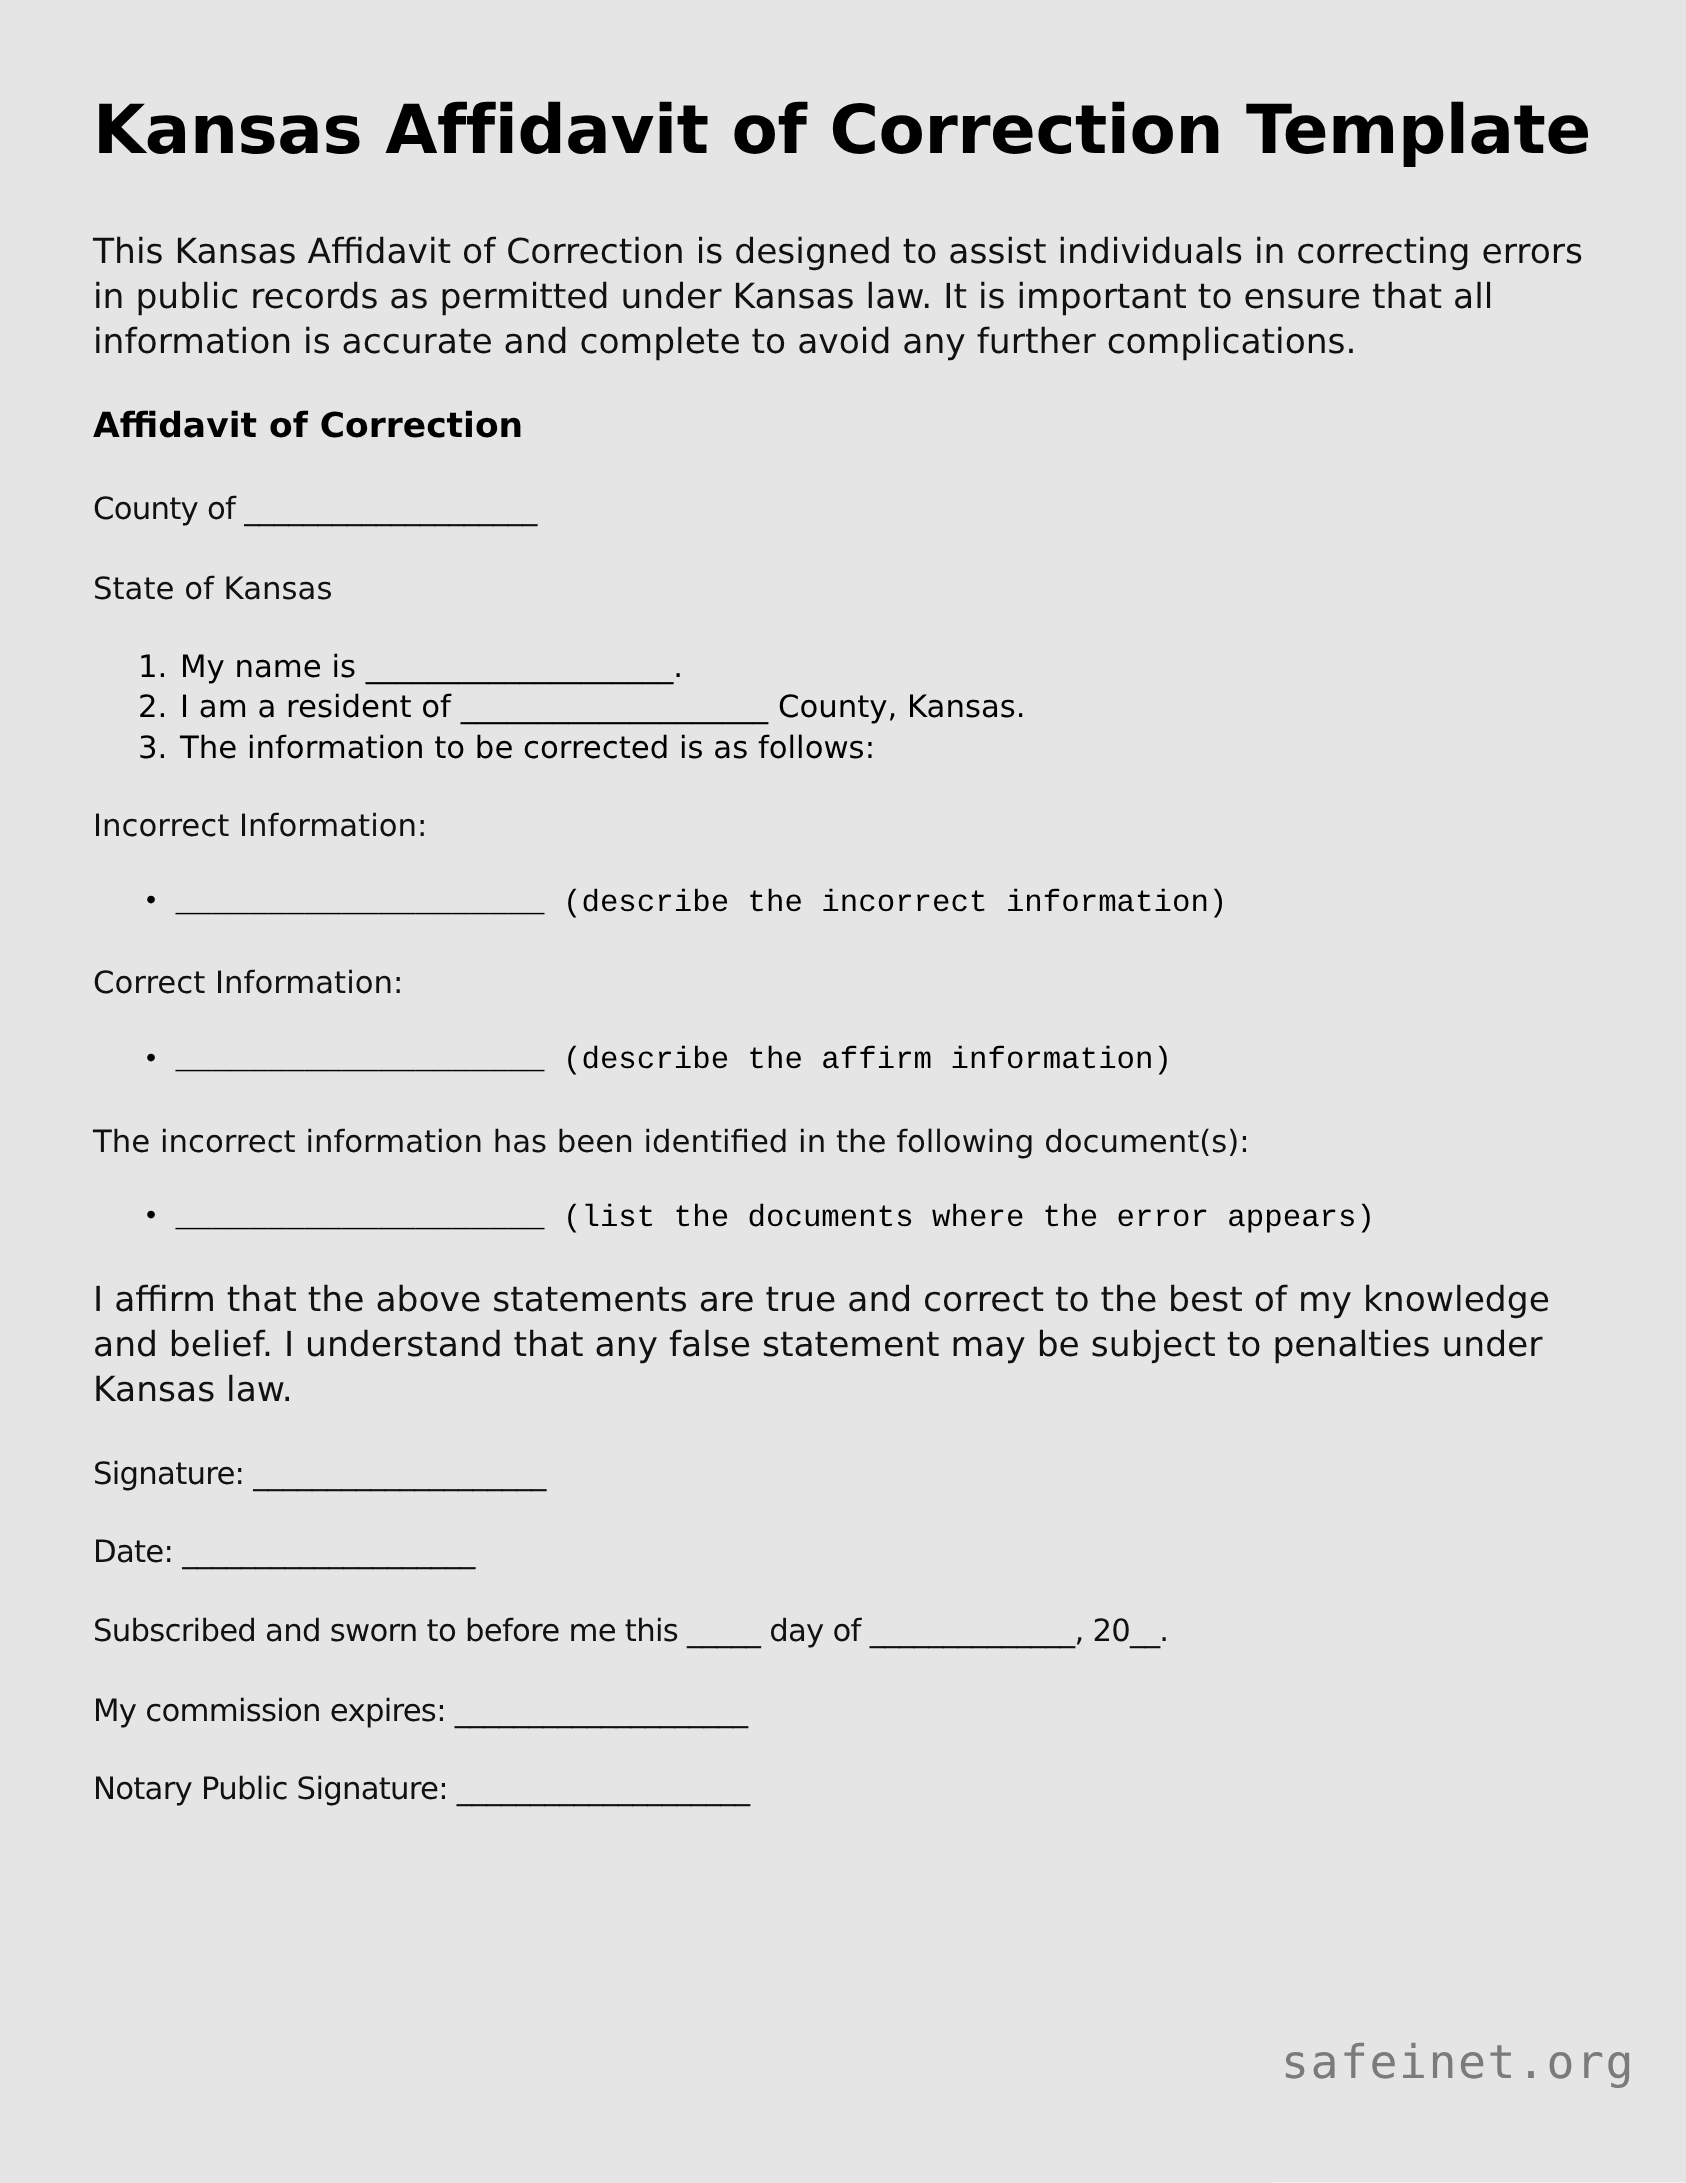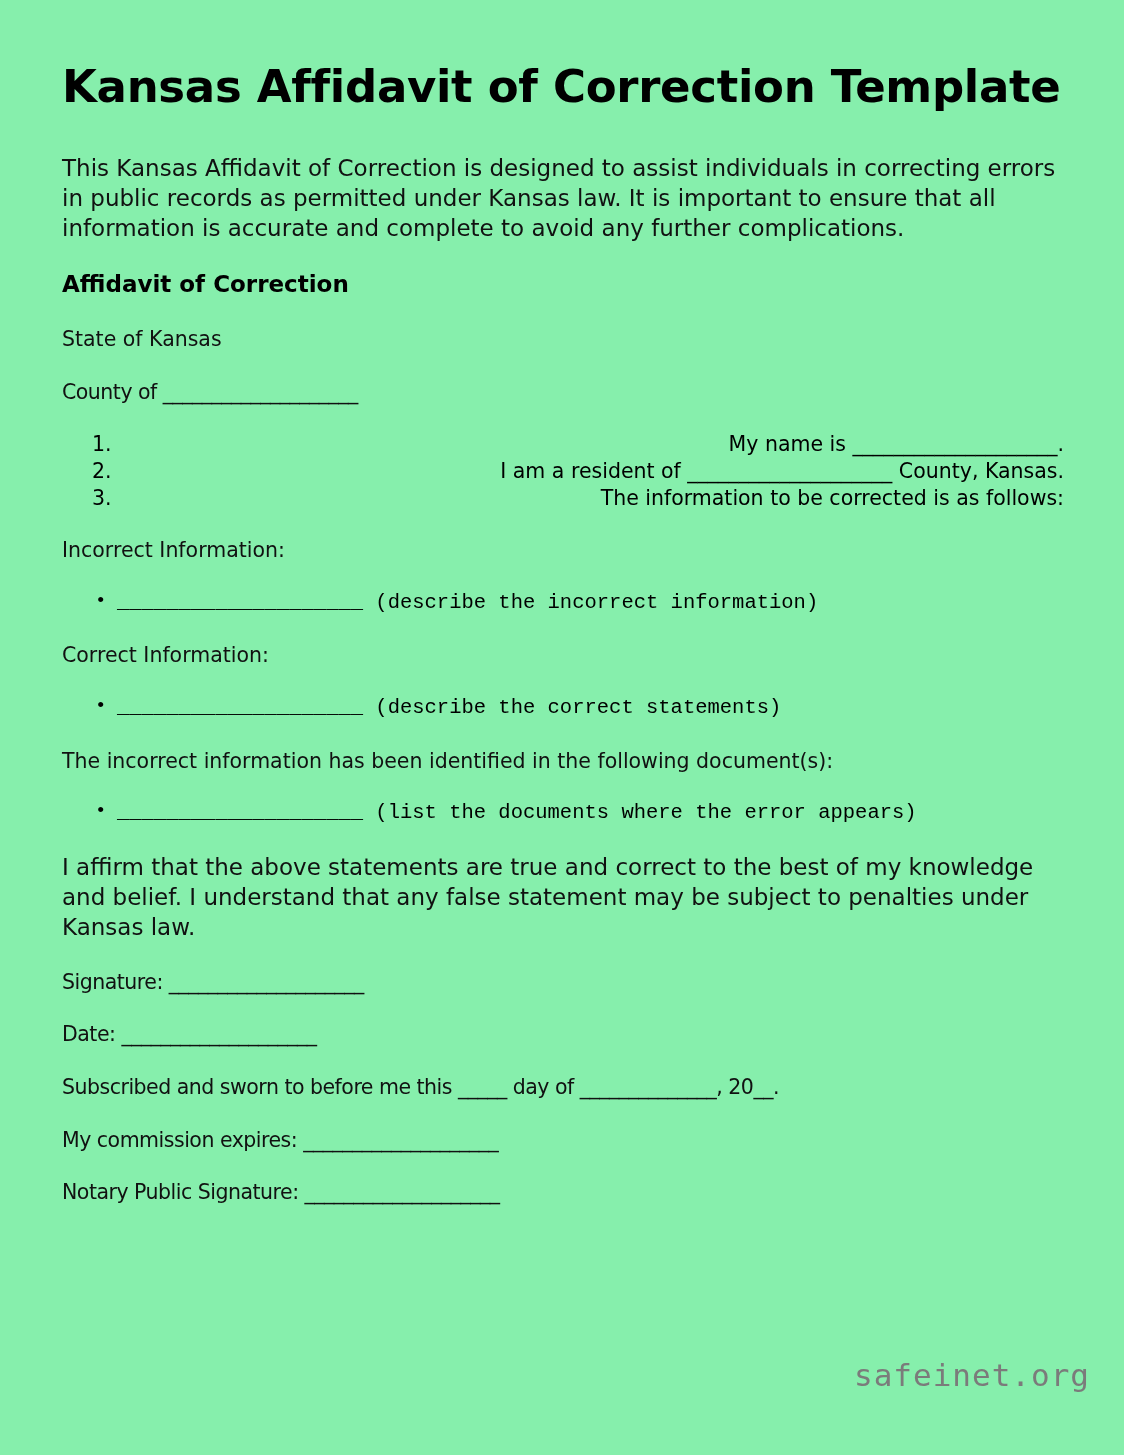--- a/index.html
+++ b/index.html
@@ -14,21 +14,21 @@
     font-family: "DejaVu Sans", "Liberation Sans", sans-serif;
     color: #000000;
     overflow: hidden;
   }
 
   .page {
     position: absolute;
     left: 0; top: 0;
     width: 1124px;
     height: 1455px;
-    background: #86efac;
+    background: #e5e5e5;
   }
 
   .content {
     position: absolute;
     left: 62px;
     top: 62px;
     width: 1002px;
   }
 
   .doc-title {
@@ -70,21 +70,20 @@
     counter-reset: numitem;
   }
   ol.num-list > li {
     font-size: 20.5px;
     line-height: 1.30;
     margin: 0;
     padding: 0 0 0 28px;
     position: relative;
     counter-increment: numitem;
     white-space: nowrap;
-    text-align: right;
   }
   ol.num-list > li::before {
     content: counter(numitem) ".";
     position: absolute;
     left: 0;
     top: 0;
   }
 
   ul.bul-list {
     margin: 0 0 26px 0;
@@ -128,41 +127,41 @@
 
 <div class="page">
   <div class="content">
 
     <h1 class="doc-title">Kansas Affidavit of Correction Template</h1>
 
     <p class="para">This Kansas Affidavit of Correction is designed to assist individuals in correcting errors in public records as permitted under Kansas law. It is important to ensure that all information is accurate and complete to avoid any further complications.</p>
 
     <p class="section-heading">Affidavit of Correction</p>
 
+    <p class="short-line blank">County of ____________________</p>
+
     <p class="short-line">State of Kansas</p>
-
-    <p class="short-line blank">County of ____________________</p>
 
 
     <ol class="num-list">
       <li>My name is ____________________.</li>
       <li>I am a resident of ____________________ County, Kansas.</li>
       <li>The information to be corrected is as follows:</li>
     </ol>
 
     <p class="short-line">Incorrect Information:</p>
 
     <ul class="bul-list">
       <li>____________________ (describe the incorrect information)</li>
     </ul>
 
     <p class="short-line">Correct Information:</p>
 
     <ul class="bul-list">
-      <li>____________________ (describe the correct statements)</li>
+      <li>____________________ (describe the affirm information)</li>
     </ul>
 
     <p class="short-line">The incorrect information has been identified in the following document(s):</p>
 
     <ul class="bul-list">
       <li>____________________ (list the documents where the error appears)</li>
     </ul>
 
     <p class="para">I affirm that the above statements are true and correct to the best of my knowledge and belief. I understand that any false statement may be subject to penalties under Kansas law.</p>
 

